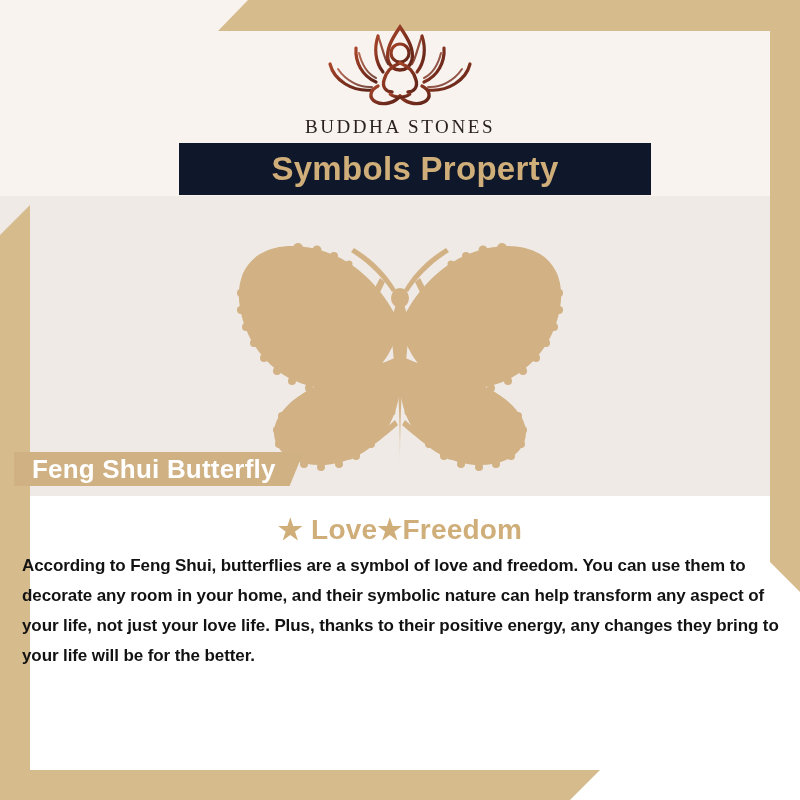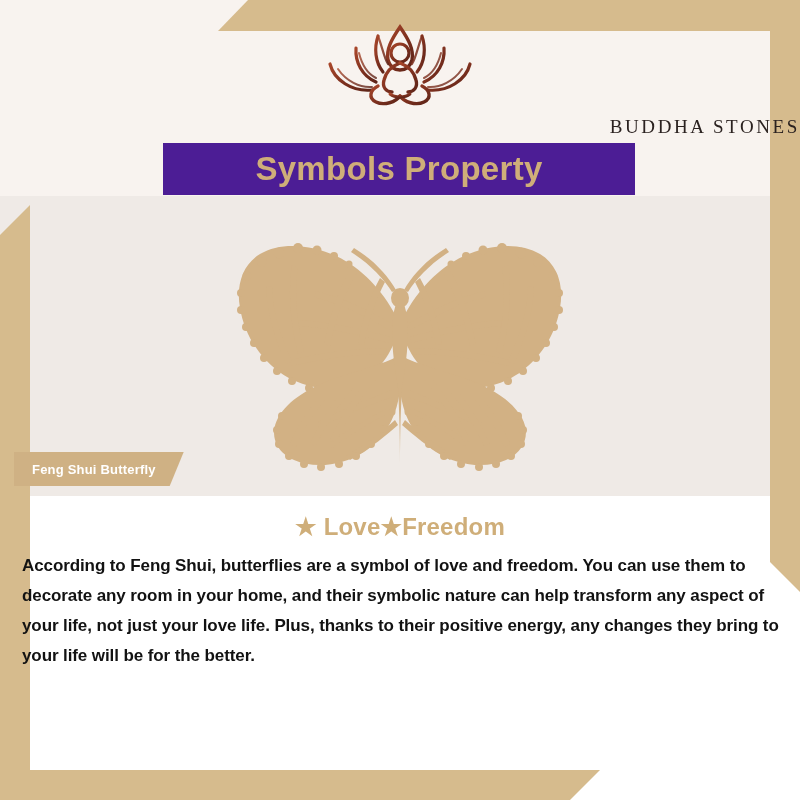--- a/index.html
+++ b/index.html
@@ -78,43 +78,43 @@
     height: 304px;
     background: #ffffff;
   }
 
   
   .logo-wrap {
     position: absolute;
     top: 20px;
     left: 0;
     width: 800px;
-    text-align: right;
+    text-align: center;
   }
   .logo-mark {
     display: block;
     margin: 0 auto;
   }
   .logo-text {
     margin-top: 4px;
     font-family: "Liberation Serif", serif;
     font-size: 19px;
     letter-spacing: 2.6px;
     color: #2b2220;
     font-weight: 400;
   }
 
   
   .title-band {
     position: absolute;
-    left: 163px;
+    left: 179px;
     top: 143px;
     width: 472px;
     height: 52px;
-    background: #4c1d95;
+    background: #0f172a;
     display: flex;
     align-items: center;
     justify-content: center;
   }
   .title-text {
     font-size: 33px;
     font-weight: bold;
     color: #cfae79;
     letter-spacing: 0.3px;
     font-family: "Liberation Sans", sans-serif;
@@ -137,35 +137,35 @@
     top: 452px;
     height: 34px;
     padding: 0 28px 0 18px;
     background: #cfb184;
     display: flex;
     align-items: center;
     clip-path: polygon(0 0, 100% 0, calc(100% - 14px) 100%, 0 100%);
   }
   .banner-text {
     color: #ffffff;
-    font-size: 13px;
+    font-size: 26px;
     font-weight: bold;
     letter-spacing: 0.2px;
     white-space: nowrap;
   }
 
   
   .subheading {
     position: absolute;
     top: 513px;
     left: 0;
     width: 800px;
     text-align: center;
     color: #cfae79;
-    font-size: 24px;
+    font-size: 28px;
     font-weight: bold;
     letter-spacing: 0.2px;
   }
 
   
   .body-copy {
     position: absolute;
     top: 551px;
     left: 22px;
     width: 760px;

